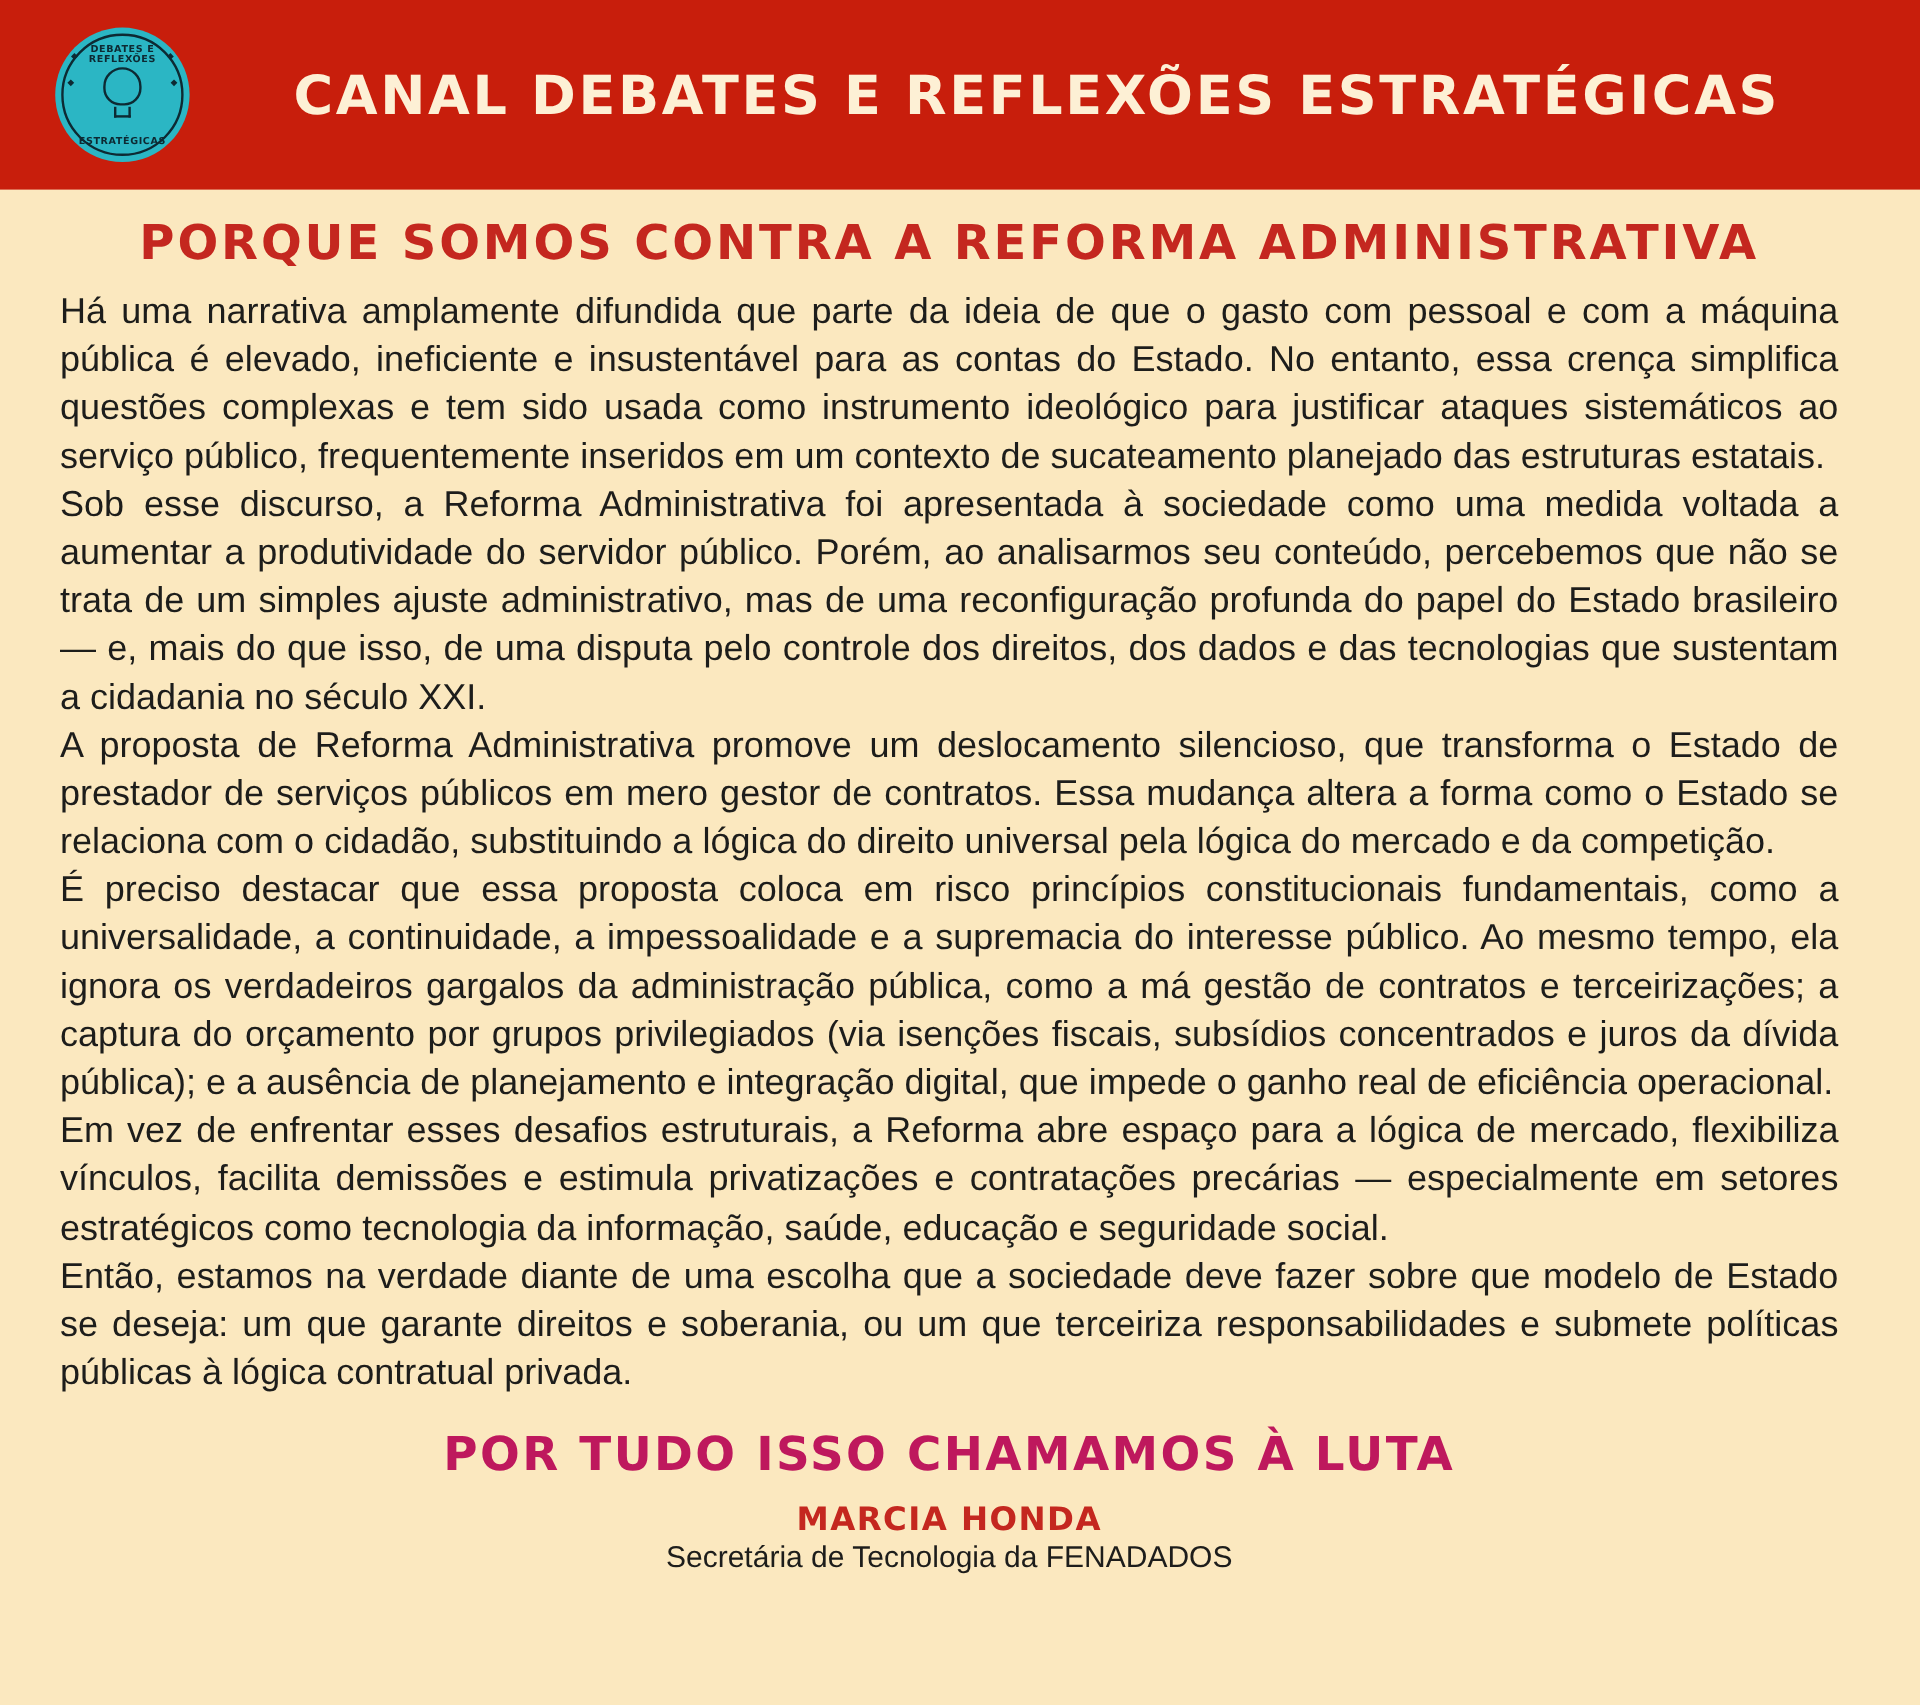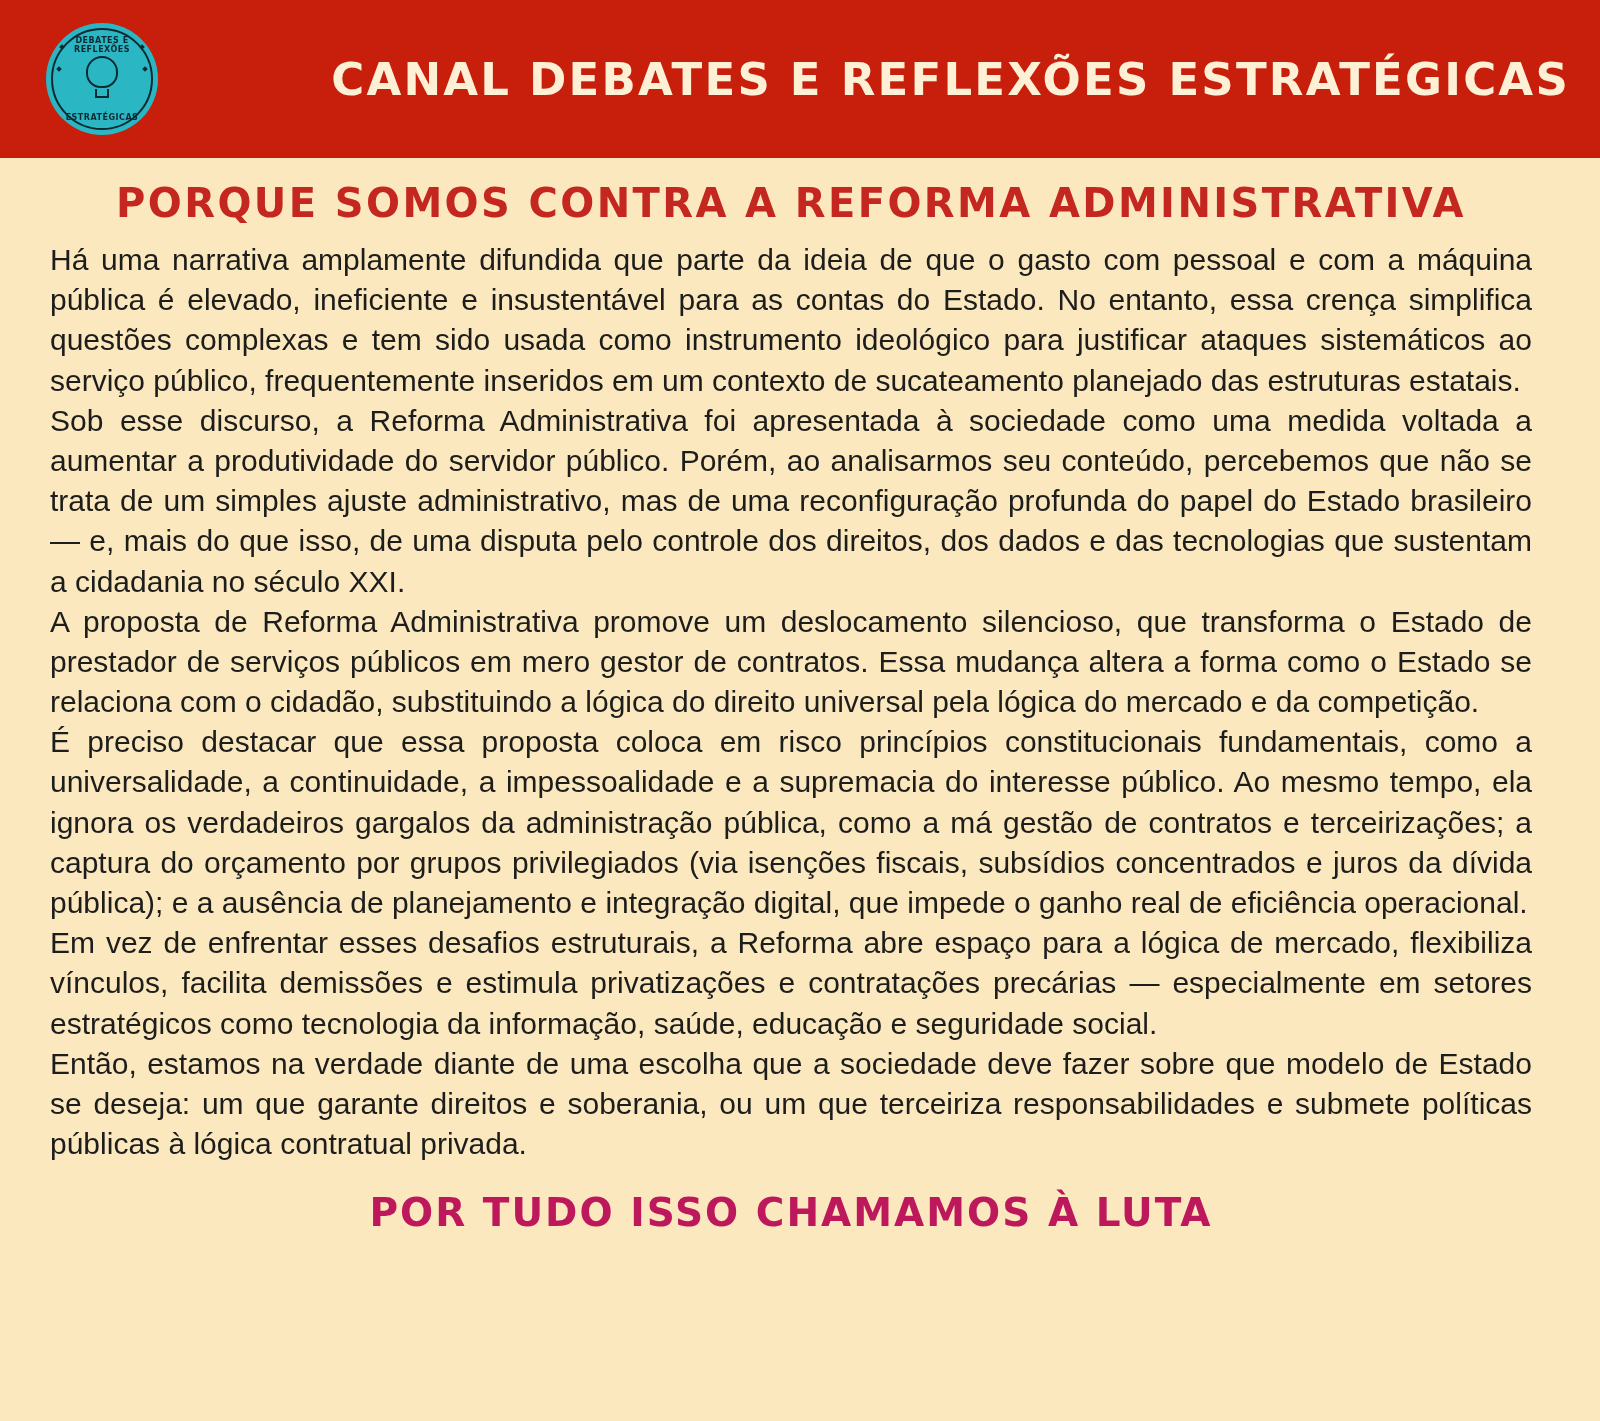--- a/index.html
+++ b/index.html
@@ -90,21 +90,21 @@
     background: #0d2a33;
     transform: rotate(45deg);
   }
   .logo .s1 { top: 22px; left: 14px; }
   .logo .s2 { top: 22px; right: 14px; }
   .logo .s3 { top: 44px; left: 11px; }
   .logo .s4 { top: 44px; right: 11px; }
 
   .header-title {
     flex: 1;
-    text-align: right;
+    text-align: center;
     color: #fdf0d5;
     font-size: 45px;
     font-weight: bold;
     letter-spacing: 2.2px;
     font-family: "DejaVu Sans", sans-serif;
     padding-right: 20px;
   }
 
   
   .content {
@@ -193,15 +193,19 @@
       <p>Há uma narrativa amplamente difundida que parte da ideia de que o gasto com pessoal e com a máquina pública é elevado, ineficiente e insustentável para as contas do Estado. No entanto, essa crença simplifica questões complexas e tem sido usada como instrumento ideológico para justificar ataques sistemáticos ao serviço público, frequentemente inseridos em um contexto de sucateamento planejado das estruturas estatais.</p>
       <p>Sob esse discurso, a Reforma Administrativa foi apresentada à sociedade como uma medida voltada a aumentar a produtividade do servidor público. Porém, ao analisarmos seu conteúdo, percebemos que não se trata de um simples ajuste administrativo, mas de uma reconfiguração profunda do papel do Estado brasileiro — e, mais do que isso, de uma disputa pelo controle dos direitos, dos dados e das tecnologias que sustentam a cidadania no século XXI.</p>
       <p>A proposta de Reforma Administrativa promove um deslocamento silencioso, que transforma o Estado de prestador de serviços públicos em mero gestor de contratos. Essa mudança altera a forma como o Estado se relaciona com o cidadão, substituindo a lógica do direito universal pela lógica do mercado e da competição.</p>
       <p>É preciso destacar que essa proposta coloca em risco princípios constitucionais fundamentais, como a universalidade, a continuidade, a impessoalidade e a supremacia do interesse público. Ao mesmo tempo, ela ignora os verdadeiros gargalos da administração pública, como a má gestão de contratos e terceirizações; a captura do orçamento por grupos privilegiados (via isenções fiscais, subsídios concentrados e juros da dívida pública); e a ausência de planejamento e integração digital, que impede o ganho real de eficiência operacional.</p>
       <p>Em vez de enfrentar esses desafios estruturais, a Reforma abre espaço para a lógica de mercado, flexibiliza vínculos, facilita demissões e estimula privatizações e contratações precárias — especialmente em setores estratégicos como tecnologia da informação, saúde, educação e seguridade social.</p>
       <p>Então,  estamos na verdade diante de uma escolha que a sociedade deve fazer sobre que modelo de Estado se deseja: um que garante direitos e soberania, ou um que terceiriza responsabilidades e submete políticas públicas à lógica contratual privada.</p>
     </div>
 
     <div class="callout">POR TUDO ISSO CHAMAMOS À LUTA</div>
 
+    <div class="signature">
+      <div class="sig-name">MARCIA HONDA</div>
+      <div class="sig-role">Secretária de Tecnologia da FENADADOS</div>
+    </div>
   </div>
 
 </div>
 
 </body></html>

